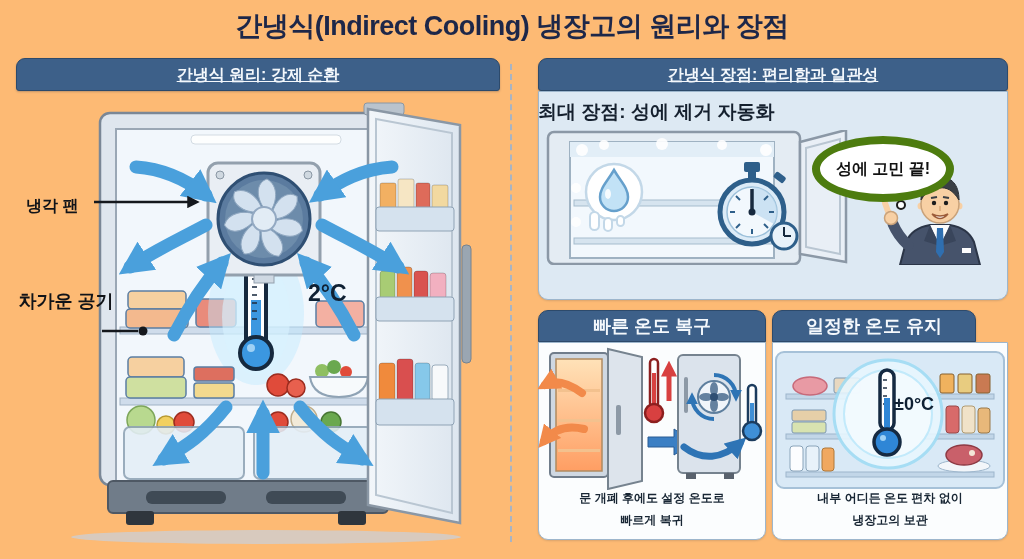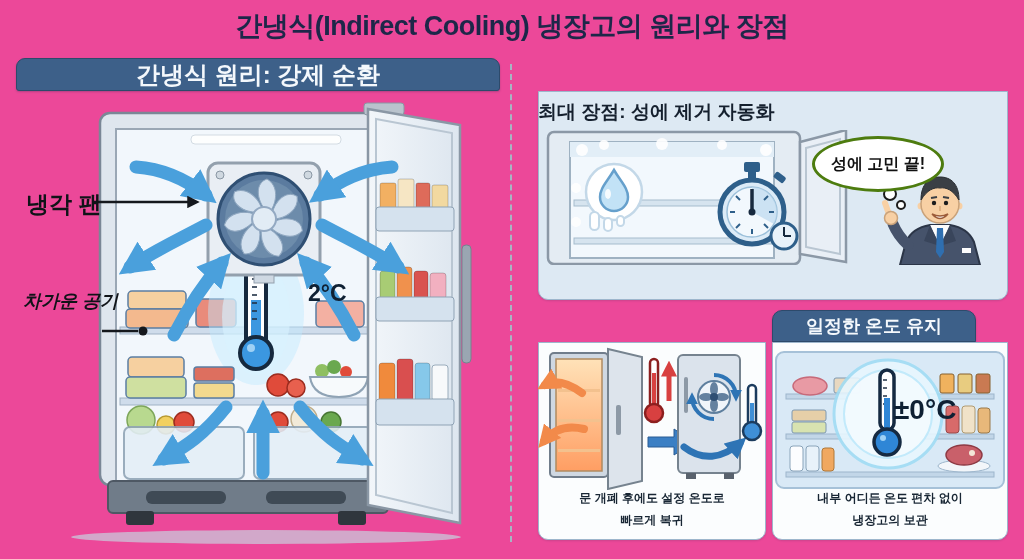--- a/index.html
+++ b/index.html
@@ -1,36 +1,36 @@
 <!DOCTYPE html>
 <html><head>
 <meta charset="utf-8">
 <style>
   html,body{margin:0;padding:0;}
   body{font-family:"Liberation Sans","DejaVu Sans",sans-serif;}
-  #stage{position:relative;width:1024px;height:559px;background:#ec4899;overflow:hidden;}
+  #stage{position:relative;width:1024px;height:559px;background:#fdba74;overflow:hidden;}
   .title{position:absolute;left:0;top:8px;width:1024px;text-align:center;
          font-size:27px;font-weight:bold;color:#1d2749;letter-spacing:-0.5px;}
   .hdr{position:absolute;background:#3d6089;color:#f4f8fc;font-weight:bold;
        text-align:center;border:1px solid #2d4a6b;box-sizing:border-box;
        box-shadow:0 1px 2px rgba(20,40,70,.25);}
-  .hdr-big{height:33px;line-height:31px;font-size:24px;border-radius:9px 9px 3px 3px;}
+  .hdr-big{height:33px;line-height:31px;font-size:16px;border-radius:9px 9px 3px 3px;text-decoration:underline;}
   .hdr-small{height:32px;line-height:30px;font-size:18px;border-radius:10px 10px 0 0;}
   .panel-body{position:absolute;box-sizing:border-box;border:1.5px solid #9db6cc;
               box-shadow:0 1px 2px rgba(20,40,70,.15);}
   .caption-strip{position:absolute;background:#fdfdfe;border:1.5px solid #8fa8bf;border-radius:5px;
                  text-align:center;color:#13202e;font-weight:600;box-sizing:border-box;}
   .card-caption{position:absolute;left:0;right:0;bottom:8px;text-align:center;
                 font-weight:bold;font-size:12px;line-height:22px;color:#182634;margin-top:32px;}
   .divider{position:absolute;left:510px;top:64px;height:478px;width:0;
            border-left:2px dashed #a8b4c4;}
   .anno{position:absolute;font-weight:bold;color:#101318;}
   .temp-label{position:absolute;font-weight:bold;color:#0f2033;}
   .bubble{position:absolute;left:812px;top:136px;width:126px;height:50px;background:#fff;
-          border:3px solid #4d7c0f;border-radius:50%;display:flex;align-items:center;
+          border:8px solid #4d7c0f;border-radius:50%;display:flex;align-items:center;
           justify-content:center;font-size:16px;font-weight:bold;color:#111;}
   svg{position:absolute;display:block;}
 </style>
 </head>
 <body>
 
 <div id="stage">
 
   <div class="title">간냉식(Indirect Cooling) 냉장고의 원리와 장점</div>
 
@@ -185,28 +185,29 @@
       <path d="M284,312 C308,342 326,352 346,364" marker-end="url(#mB)"></path>
     </g>
 
     <g stroke="#15181d" stroke-width="2.5">
       <line x1="78" y1="107" x2="180" y2="107" marker-end="url(#mK)"></line>
       <line x1="86" y1="236" x2="122" y2="236"></line>
     </g>
     <circle cx="127" cy="236" r="4.5" fill="#15181d"></circle>
   </svg>
 
-  <div class="anno" style="left:26px;top:189px;font-size:23px;">냉각 팬</div>
-  <div class="anno" style="left:14px;top:288px;width:104px;text-align:right;font-size:18px;line-height:26px;font-style:italic;">
+  <div class="anno" style="left:26px;top:196px;font-size:16px;">냉각 팬</div>
+  <div class="anno" style="left:14px;top:288px;width:104px;text-align:center;font-size:18px;line-height:26px;">
     <div>차가운 공기</div>
   </div>
   <div class="temp-label" style="left:270px;top:280px;font-size:23px;margin-left:38px;">2°C</div>
 
   <div class="divider"></div>
 
+  <div class="hdr hdr-big" style="left:538px;top:58px;width:470px;">간냉식 장점: 편리함과 일관성</div>
   <div class="panel-body" style="left:538px;top:91px;width:470px;height:209px;background:#dde9f3;border-radius:0 0 10px 10px;"></div>
   <div style="position:absolute;left:538px;top:99px;width:470px;text-align:left;font-size:19px;font-weight:bold;color:#15202e;">최대 장점: 성에 제거 자동화</div>
 
   <svg style="left:538px;top:130px;" width="470" height="135" viewBox="0 0 470 135">
 
     <g>
       <rect x="10" y="2" width="252" height="132" rx="6" fill="#e4ecf3" stroke="#8b98a6" stroke-width="2.5"></rect>
       <rect x="32" y="12" width="204" height="116" fill="#f2f8fd" stroke="#9fb2c2" stroke-width="2"></rect>
       <rect x="32" y="12" width="204" height="15" fill="#e2eef7"></rect>
       <rect x="36" y="70" width="198" height="6" fill="#d6e4ef" stroke="#a5bccd"></rect>
@@ -281,20 +282,21 @@
       <line x1="402" y1="76" x2="402" y2="81" stroke="#d9a979" stroke-width="1.5"></line>
       <path d="M394,84 Q402,93 410,84 Q402,88 394,84 Z" fill="#ffffff" stroke="#9c5b39" stroke-width="1.5"></path>
     </g>
   </svg>
 
   <div class="bubble">
     <span>성에 고민 끝!</span>
   </div>
 
 
+  <div class="hdr hdr-small" style="left:538px;top:310px;width:228px;">빠른 온도 복구</div>
   <div class="panel-body" style="left:538px;top:342px;width:228px;height:198px;background:#fbfdfe;border-radius:0 0 10px 10px;">
     <div class="card-caption">
       <div>문 개폐 후에도 설정 온도로</div>
       <div>빠르게 복귀</div>
     </div>
   </div>
 
   <svg style="left:538px;top:345px;" width="228" height="145" viewBox="0 0 228 145">
     <defs>
       <marker id="mO" viewBox="0 0 10 10" refX="6" refY="5" markerWidth="2.8" markerHeight="2.8" orient="auto-start-reverse">
@@ -406,15 +408,15 @@
           <line x1="111" y1="38" x2="115" y2="38"></line>
         <line x1="111" y1="46" x2="115" y2="46"></line>
           <line x1="111" y1="54" x2="115" y2="54"></line>
       </g>
       <rect x="112" y="48" width="6" height="32" fill="#2f86d6"></rect>
       <circle cx="115" cy="92" r="13" fill="#2f86d6" stroke="#152a42" stroke-width="3.5"></circle>
       <circle cx="111" cy="88" r="3" fill="#9fd1f5"></circle>
     </g>
   </svg>
 
-  <div class="temp-label" style="left:894px;top:394px;font-size:28px;">±0°C</div>
+  <div class="temp-label" style="left:894px;top:394px;font-size:18px;">±0°C</div>
 
 </div>
 
 </body></html>

